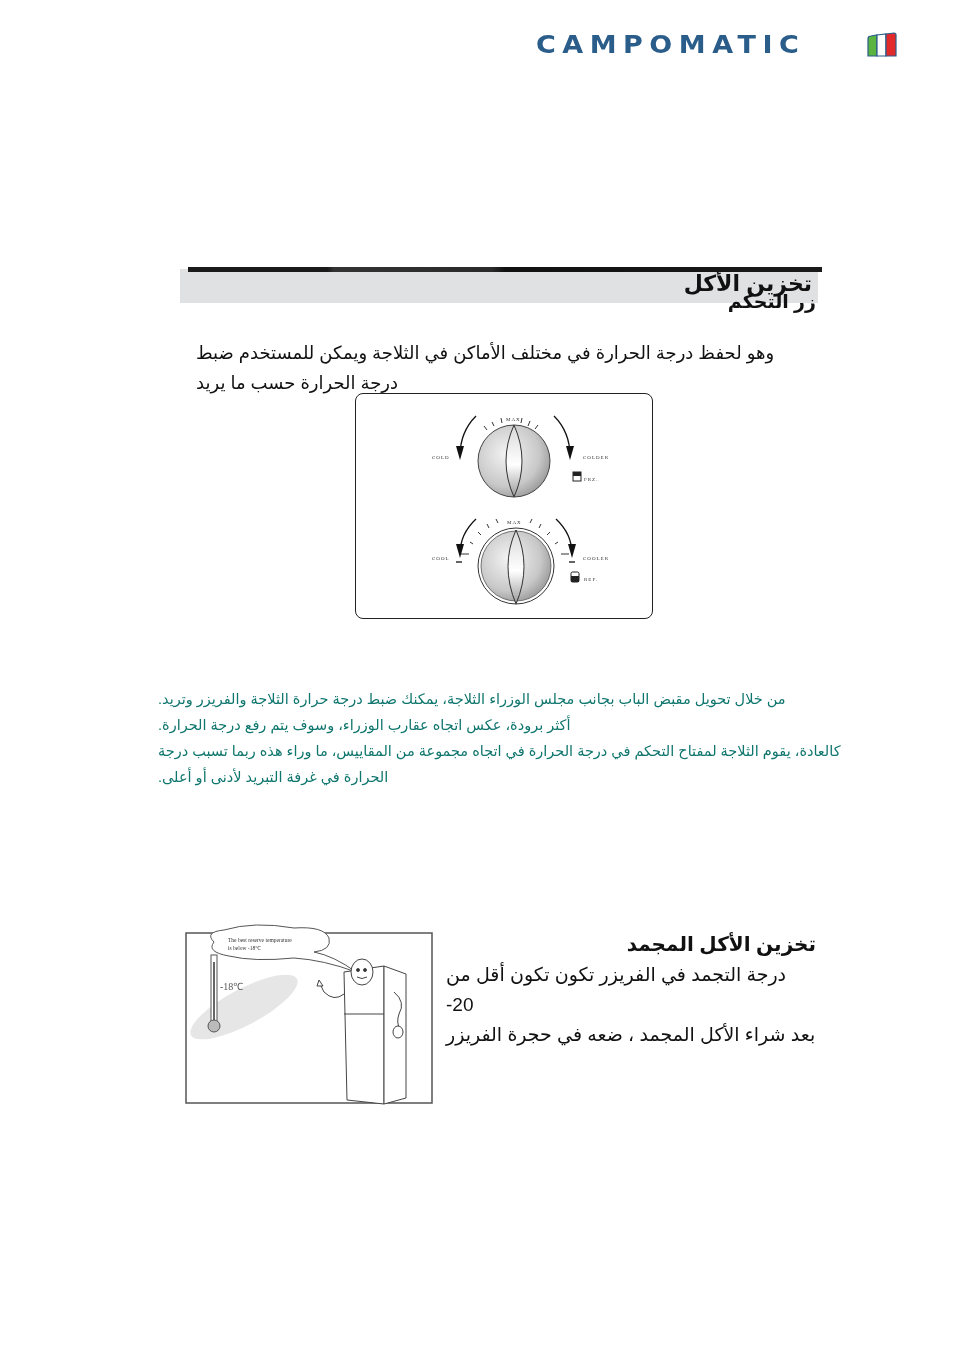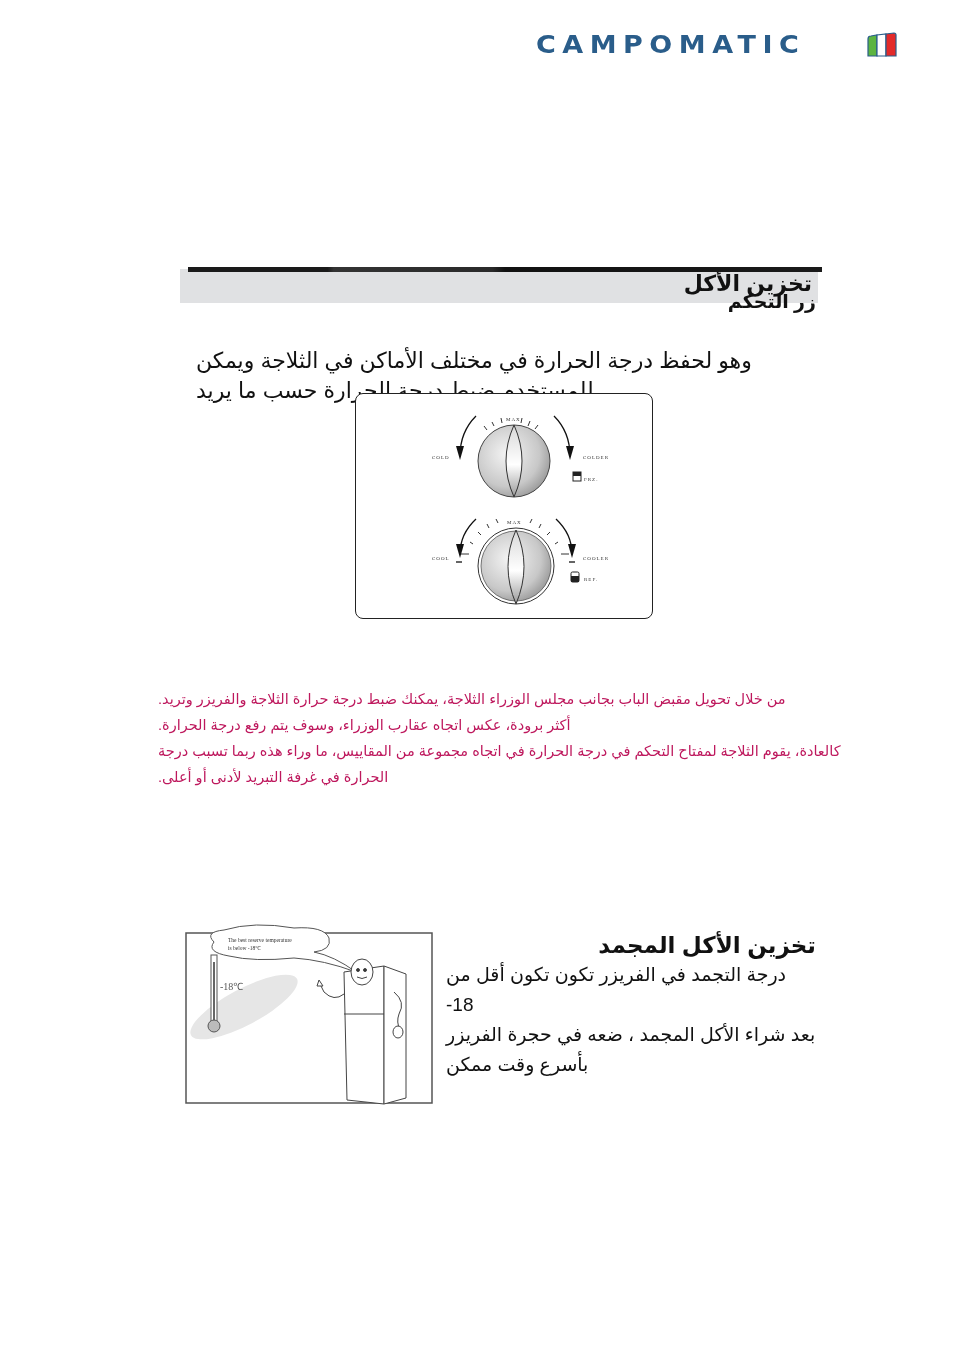--- a/index.html
+++ b/index.html
@@ -15,30 +15,30 @@
     .section-bar { position: absolute; left: 180px; top: 221px; width: 638px; height: 34px;
                    background: #e0e1e3; margin-top: 48px; }
     .section-title { position: absolute; right: 6px; top: 2px; font-size: 22px; font-weight: bold;
                      direction: rtl; color: #111; }
     .rule { position: absolute; left: 188px; top: 267px; width: 634px; height: 5px;
             background: linear-gradient(to right, #1a1a1a 0%, #1a1a1a 22%, #333 23%, #2a2a2a 48%, #111 50%, #1a1a1a 100%); }
 
     .rtl { direction: rtl; text-align: left; }
 
     .sub-heading { position: absolute; right: 138px; top: 290px; font-size: 19px; font-weight: bold; }
-    .intro { position: absolute; right: 138px; top: 346px; width: 620px; font-size: 22px; line-height: 30px; }
+    .intro { position: absolute; right: 138px; top: 338px; width: 620px; font-size: 18px; line-height: 30px; }
 
     .control-panel { position: absolute; left: 355px; top: 393px; width: 296px; height: 224px;
                      border: 1.5px solid #222; border-radius: 8px; background: #fff; }
 
     .body-para { position: absolute; right: 96px; top: 686px; width: 700px; font-size: 14.5px;
-                 line-height: 26px; color: #be185d; }
+                 line-height: 26px; color: #0f766e; }
     .body-para p { margin: 0; }
 
-    .frozen-heading { position: absolute; right: 138px; top: 932px; font-size: 23px; font-weight: bold; }
+    .frozen-heading { position: absolute; right: 138px; top: 932px; font-size: 20px; font-weight: bold; }
     .frozen-text { position: absolute; right: 138px; top: 960px; width: 370px; font-size: 19px;
                    line-height: 30px; }
 
     .illustration { position: absolute; left: 184px; top: 922px; width: 252px; height: 186px; }
     .bubble-text { font-family: "Liberation Serif", serif; font-size: 5.5px; fill: #333; }
     .dial-label { font-family: "Liberation Serif", serif; font-size: 5px; fill: #333; letter-spacing: 1px; }
   </style>
 </head>
 <body>
 
@@ -140,23 +140,22 @@
 
 <div class="body-para rtl">
   <p>من خلال تحويل مقبض الباب بجانب مجلس الوزراء الثلاجة، يمكنك ضبط درجة حرارة الثلاجة والفريزر وتريد.</p>
   <p>أكثر برودة، عكس اتجاه عقارب الوزراء، وسوف يتم رفع درجة الحرارة.</p>
   <p>كالعادة، يقوم الثلاجة لمفتاح التحكم في درجة الحرارة في اتجاه مجموعة من المقاييس، ما وراء هذه ربما تسبب درجة</p>
   <p>الحرارة في غرفة التبريد لأدنى أو أعلى.</p>
 </div>
 
 <div class="frozen-heading rtl">تخزين الأكل المجمد</div>
 <div class="frozen-text rtl">
-  <div>درجة التجمد في الفريزر تكون تكون أقل من 18-</div>
+  <div>درجة التجمد في الفريزر تكون تكون أقل من 20-</div>
   <div>بعد شراء الأكل المجمد ، ضعه في حجرة الفريزر</div>
-  <div style="padding-right:6px;">بأسرع وقت ممكن</div>
 </div>
 
 <div class="illustration">
   <svg width="252" height="186" viewBox="0 0 252 186">
     <rect x="2" y="11" width="246" height="170" fill="#fff" stroke="#555" stroke-width="1.5"></rect>
     <ellipse cx="60" cy="85" rx="60" ry="18" transform="rotate(-28 60 85)" fill="#e6e6e6"></ellipse>
 
     <g>
       <rect x="27" y="33" width="6" height="70" fill="#fff" stroke="#555" stroke-width="1"></rect>
       <line x1="30" y1="40" x2="30" y2="100" stroke="#666" stroke-width="2"></line>

